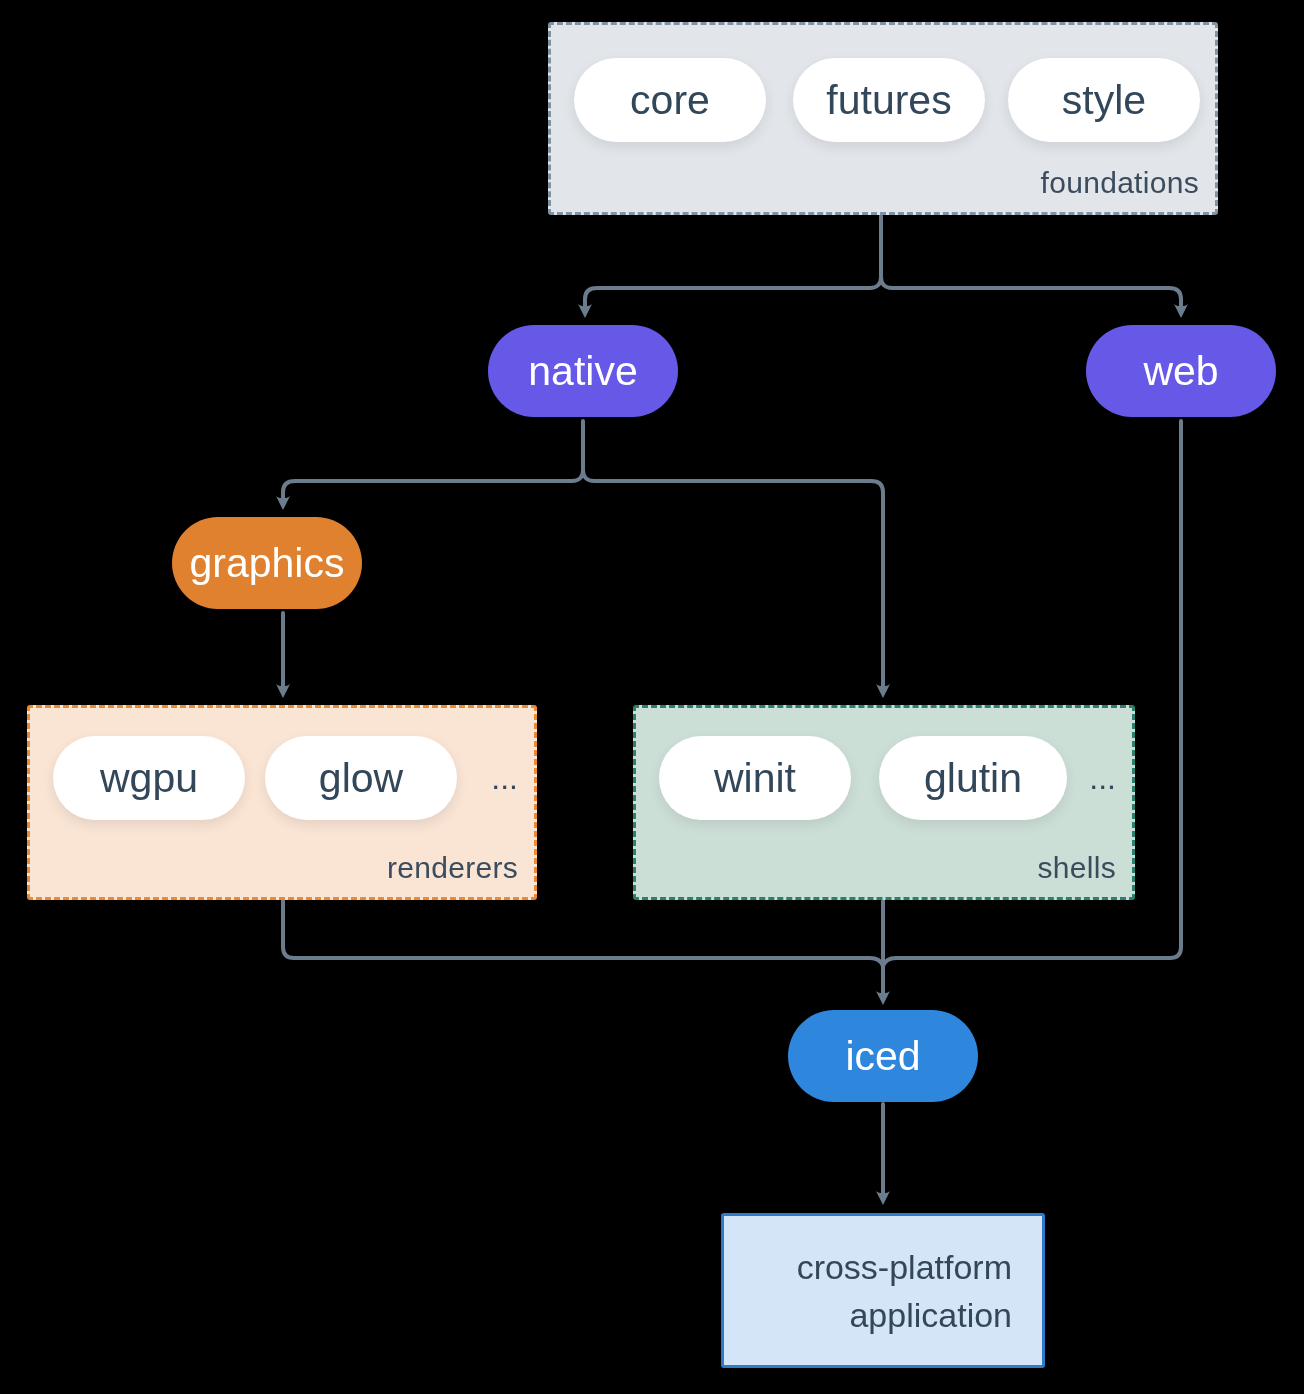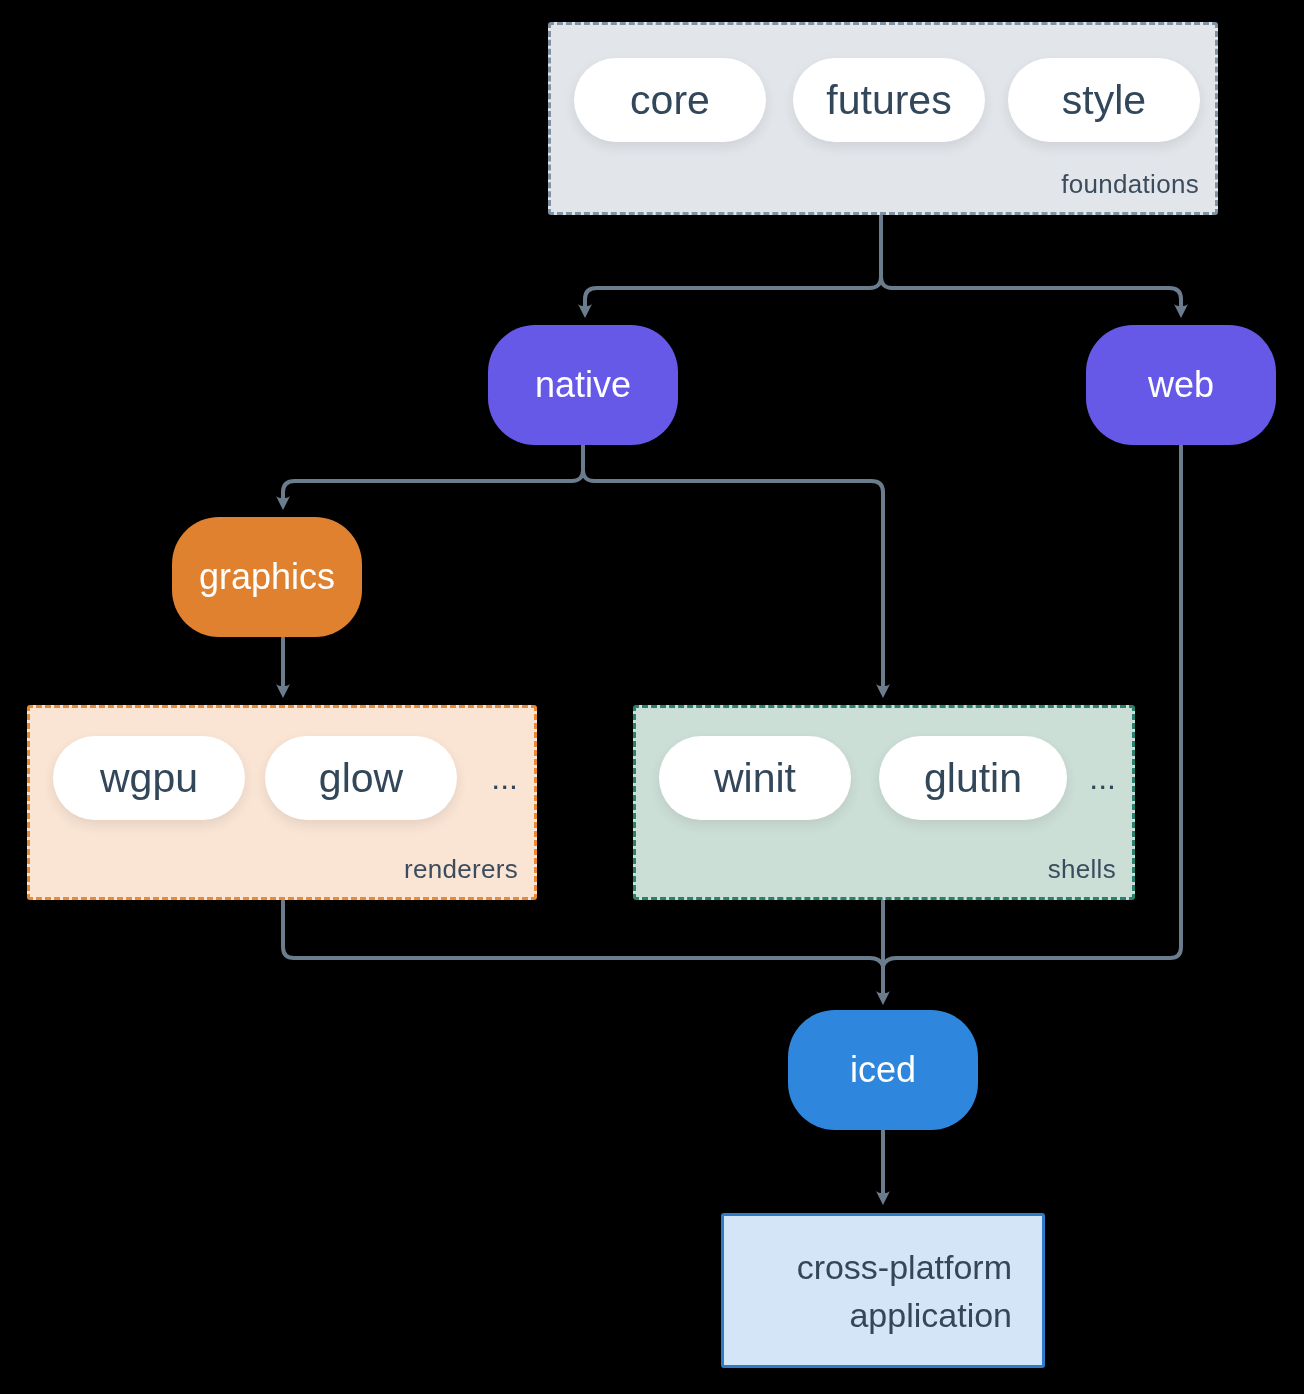--- a/index.html
+++ b/index.html
@@ -11,42 +11,42 @@
     overflow:hidden;
   }
   svg.connectors { position:absolute; left:0; top:0; z-index:0; }
 
   .groupbox {
     position:absolute; z-index:1; box-sizing:border-box;
     border-radius:3px;
   }
   .groupbox .grouplabel {
     position:absolute; right:16px; bottom:12px;
-    font-size:26px; color:#3b4c5e; letter-spacing:0.3px;
+    font-size:30px; color:#3b4c5e; letter-spacing:0.3px;
   }
   .foundations { left:548px; top:22px; width:670px; height:193px;
     background:#e2e6ea; border:3px dashed #8192a2; }
   .renderers { left:27px; top:705px; width:510px; height:195px;
     background:#fae5d4; border:3px dashed #ea8a33; }
   .shells { left:633px; top:705px; width:502px; height:195px;
     background:#ccdfd6; border:3px dashed #2b8170; }
 
   .pill {
     position:absolute; z-index:1;
     display:flex; align-items:center; justify-content:center;
     font-size:41px; color:#33475a;
   }
   .pill.white {
     width:192px; height:84px; border-radius:42px;
     background:#ffffff;
     box-shadow:0 5px 12px rgba(40,40,60,0.10);
   }
   .pill.node {
-    width:190px; height:120px; border-radius:47px;
-    color:#ffffff; font-size:36px;
+    width:190px; height:92px; border-radius:47px;
+    color:#ffffff; font-size:41px;
   }
   .purple { background:#6759e8; }
   .orange { background:#e0812f; }
   .blue   { background:#2e87dc; }
 
   .native   { left:488px;  top:325px; }
   .web      { left:1086px; top:325px; }
   .graphics { left:172px;  top:517px; }
   .iced     { left:788px;  top:1010px; }
 

